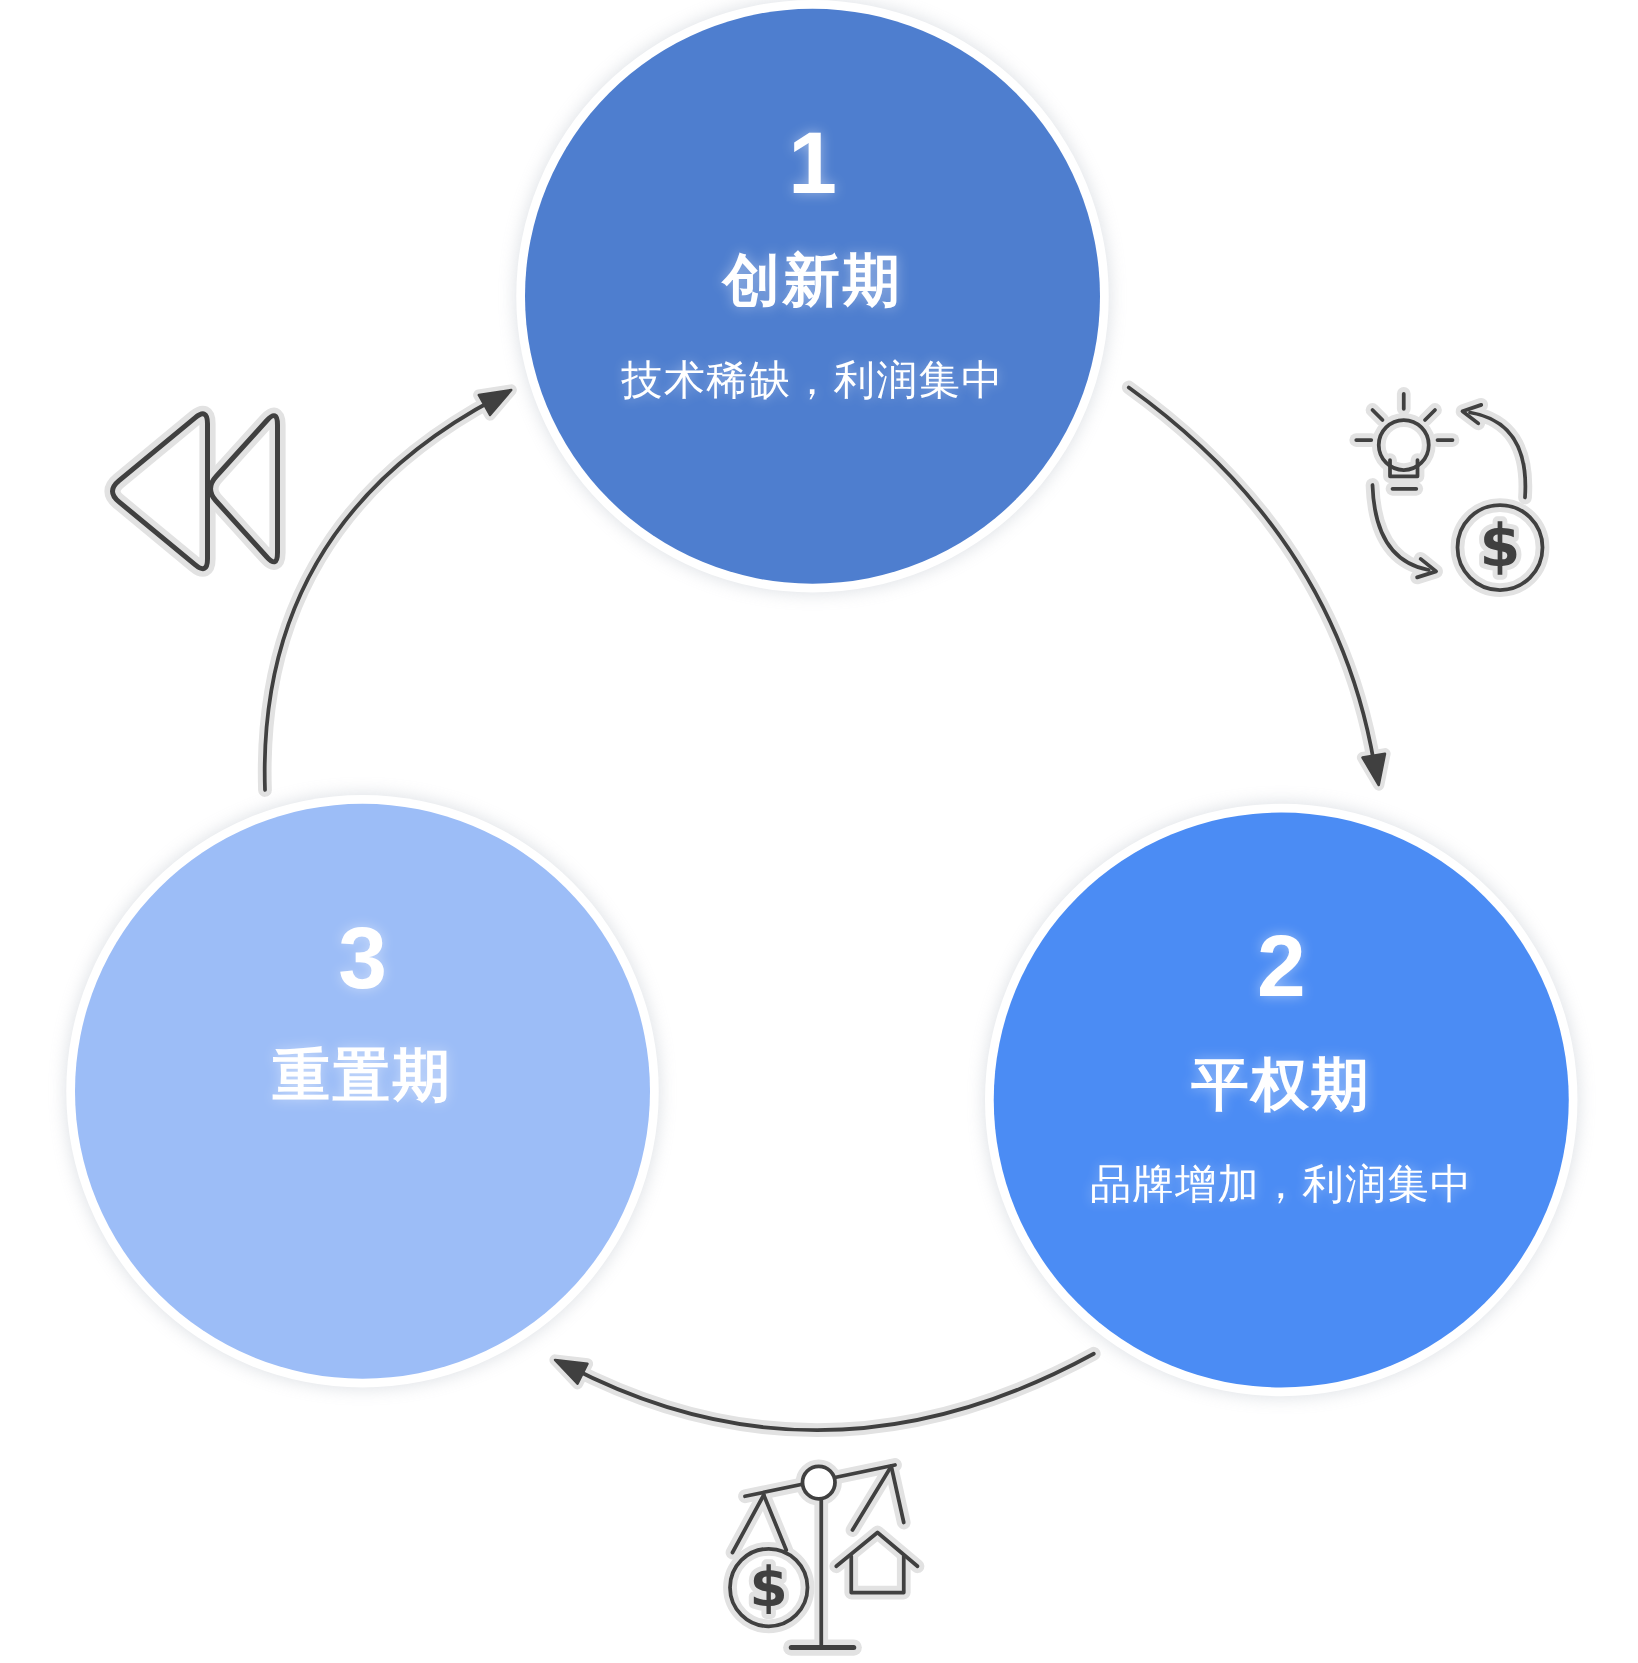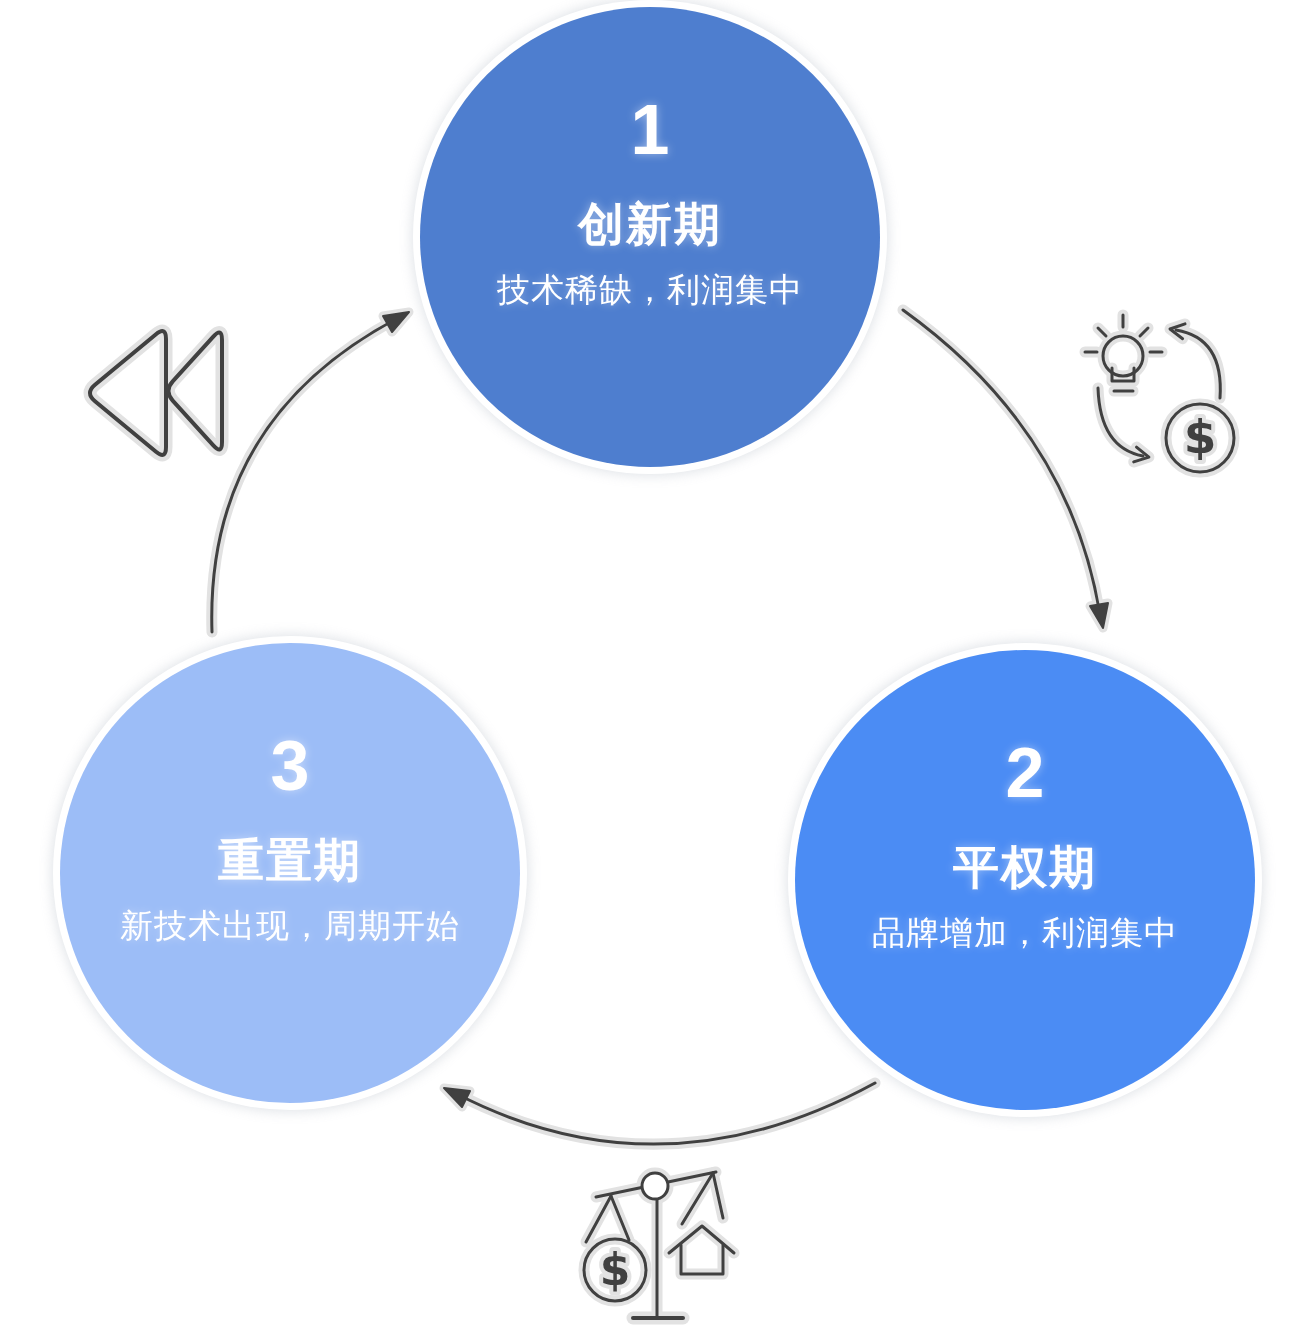--- a/index.html
+++ b/index.html
@@ -22,21 +22,21 @@
   .ink-layer .tx{fill:var(--ink,#404040);stroke:none;}
   .halo-layer .tx{fill:var(--halo,#e2e2e2);stroke:var(--halo,#e2e2e2);stroke-width:8;paint-order:stroke;stroke-linejoin:round;}
   
   .stage{
     position:absolute;width:460px;height:460px;border-radius:50%;
     display:flex;flex-direction:column;align-items:center;text-align:center;color:#ffffff;
     box-shadow:0 0 0 7px #ffffff,0 0 12px 9px rgba(160,168,182,0.30);
   }
   .stage-number{margin-top:88px;font-size:70px;font-weight:700;line-height:1;text-shadow:0 0 10px rgba(255,255,255,0.45);}
   .stage-title{margin-top:36px;font-size:46px;font-weight:700;line-height:1;letter-spacing:2px;text-shadow:0 0 10px rgba(255,255,255,0.45);}
-  .stage-subtitle{margin-top:26px;font-size:33px;font-weight:400;line-height:1;letter-spacing:1px;text-shadow:0 0 9px rgba(255,255,255,0.40);text-align:center;}
+  .stage-subtitle{margin-top:40px;font-size:33px;font-weight:400;line-height:1;letter-spacing:1px;text-shadow:0 0 9px rgba(255,255,255,0.40);text-align:center;}
   #stage1{left:420px;top:7px;}
   #stage2{left:795px;top:650px;}
   #stage3{left:60px;top:643px;}
 </style>
 </head>
 <body>
 
 <div id="canvas">
 
   <svg class="art" width="1310" height="1330" viewBox="0 0 1310 1330" style="--ink: #404040; --halo: #e2e2e2;">
@@ -180,16 +180,15 @@
 
   <div class="stage" id="stage2" style="background: rgb(75, 140, 244);">
     <div class="stage-number">2</div>
     <div class="stage-title">平权期</div>
     <div class="stage-subtitle">品牌增加，利润集中</div>
   </div>
 
   <div class="stage" id="stage3" style="background: rgb(156, 189, 247);">
     <div class="stage-number">3</div>
     <div class="stage-title">重置期</div>
-    <div class="stage-subtitle">新技术出现，周期开始</div>
   </div>
 
 </div>
 
 </body></html>

